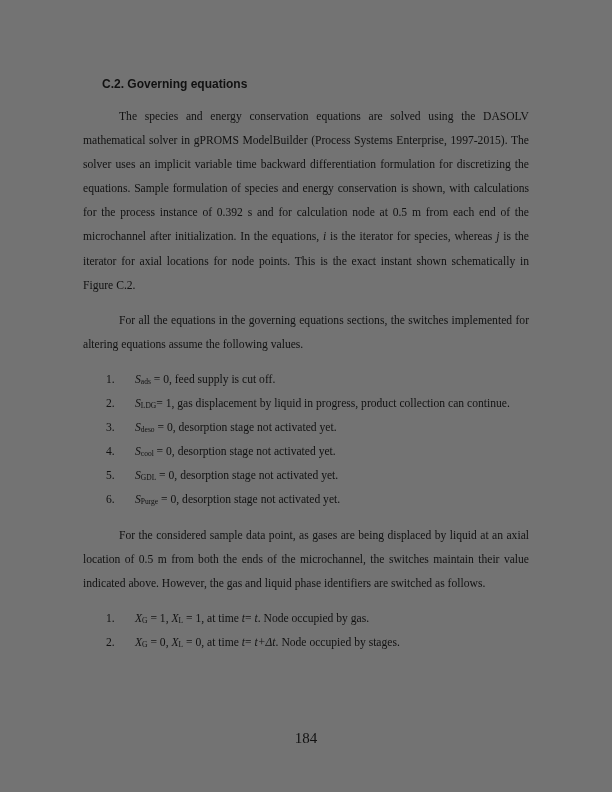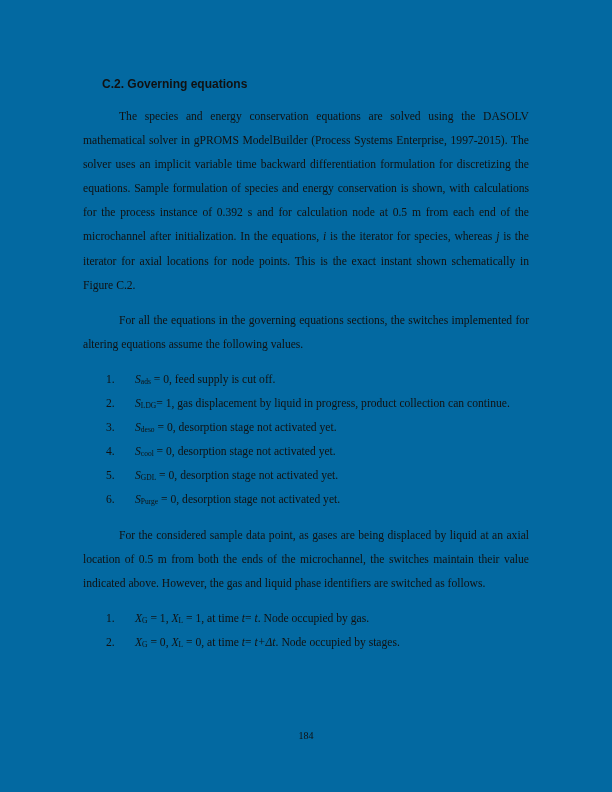--- a/index.html
+++ b/index.html
@@ -1,35 +1,35 @@
 <!DOCTYPE html>
 <html><head>
 <meta charset="utf-8">
 <style>
   html, body { margin: 0; padding: 0; background: #ffffff; }
   body { width: 612px; height: 792px; position: relative; overflow: hidden; }
-  .page { position: absolute; left: 0; top: 0; width: 612px; height: 792px; background: #0369a1; }
+  .page { position: absolute; left: 0; top: 0; width: 612px; height: 792px; background: #737373; }
   .content {
     position: absolute; left: 72px; top: 74px; width: 468px;
     font-family: "Liberation Serif", serif; font-size: 11.6px; color: #111;
     line-height: 24.1px;
   }
   .heading {
     font-family: "Liberation Sans", sans-serif; font-weight: bold; font-size: 12px;
     margin: 0 0 0 30px; line-height: 20px; color: #111;
   }
   p { margin: 11px; text-align: justify; text-indent: 36px; }
   ol { margin: 0; padding: 0; list-style: none; }
   ol li { position: relative; padding-left: 63px; white-space: nowrap; }
   ol li .num { position: absolute; left: 34px; }
   i { font-style: italic; }
   sub { font-size: 7.5px; vertical-align: -1px; line-height: 0; text-align: right; }
   .pagenum {
     position: absolute; left: 0; width: 612px; top: 730px; text-align: center;
-    font-family: "Liberation Serif", serif; font-size: 10px; color: #111;
+    font-family: "Liberation Serif", serif; font-size: 15px; color: #111;
   }
 </style>
 </head>
 <body>
 
 <div class="page">
   <div class="content">
     <div class="heading">C.2. Governing equations</div>
 
     <p><span>The species and energy conservation equations are solved using the DASOLV mathematical solver in gPROMS ModelBuilder (Process Systems Enterprise, 1997-2015). The solver uses an implicit variable time backward differentiation formulation for discretizing the equations. Sample formulation of species and energy conservation is shown, with calculations for the process instance of 0.392 s and for calculation node at 0.5 m from each end of the microchannel after initialization. In the equations, </span><i>i</i><span> is the iterator for species, whereas </span><i>j</i><span> is the iterator for axial locations for node points. This is the exact instant shown schematically in Figure C.2.</span></p>

